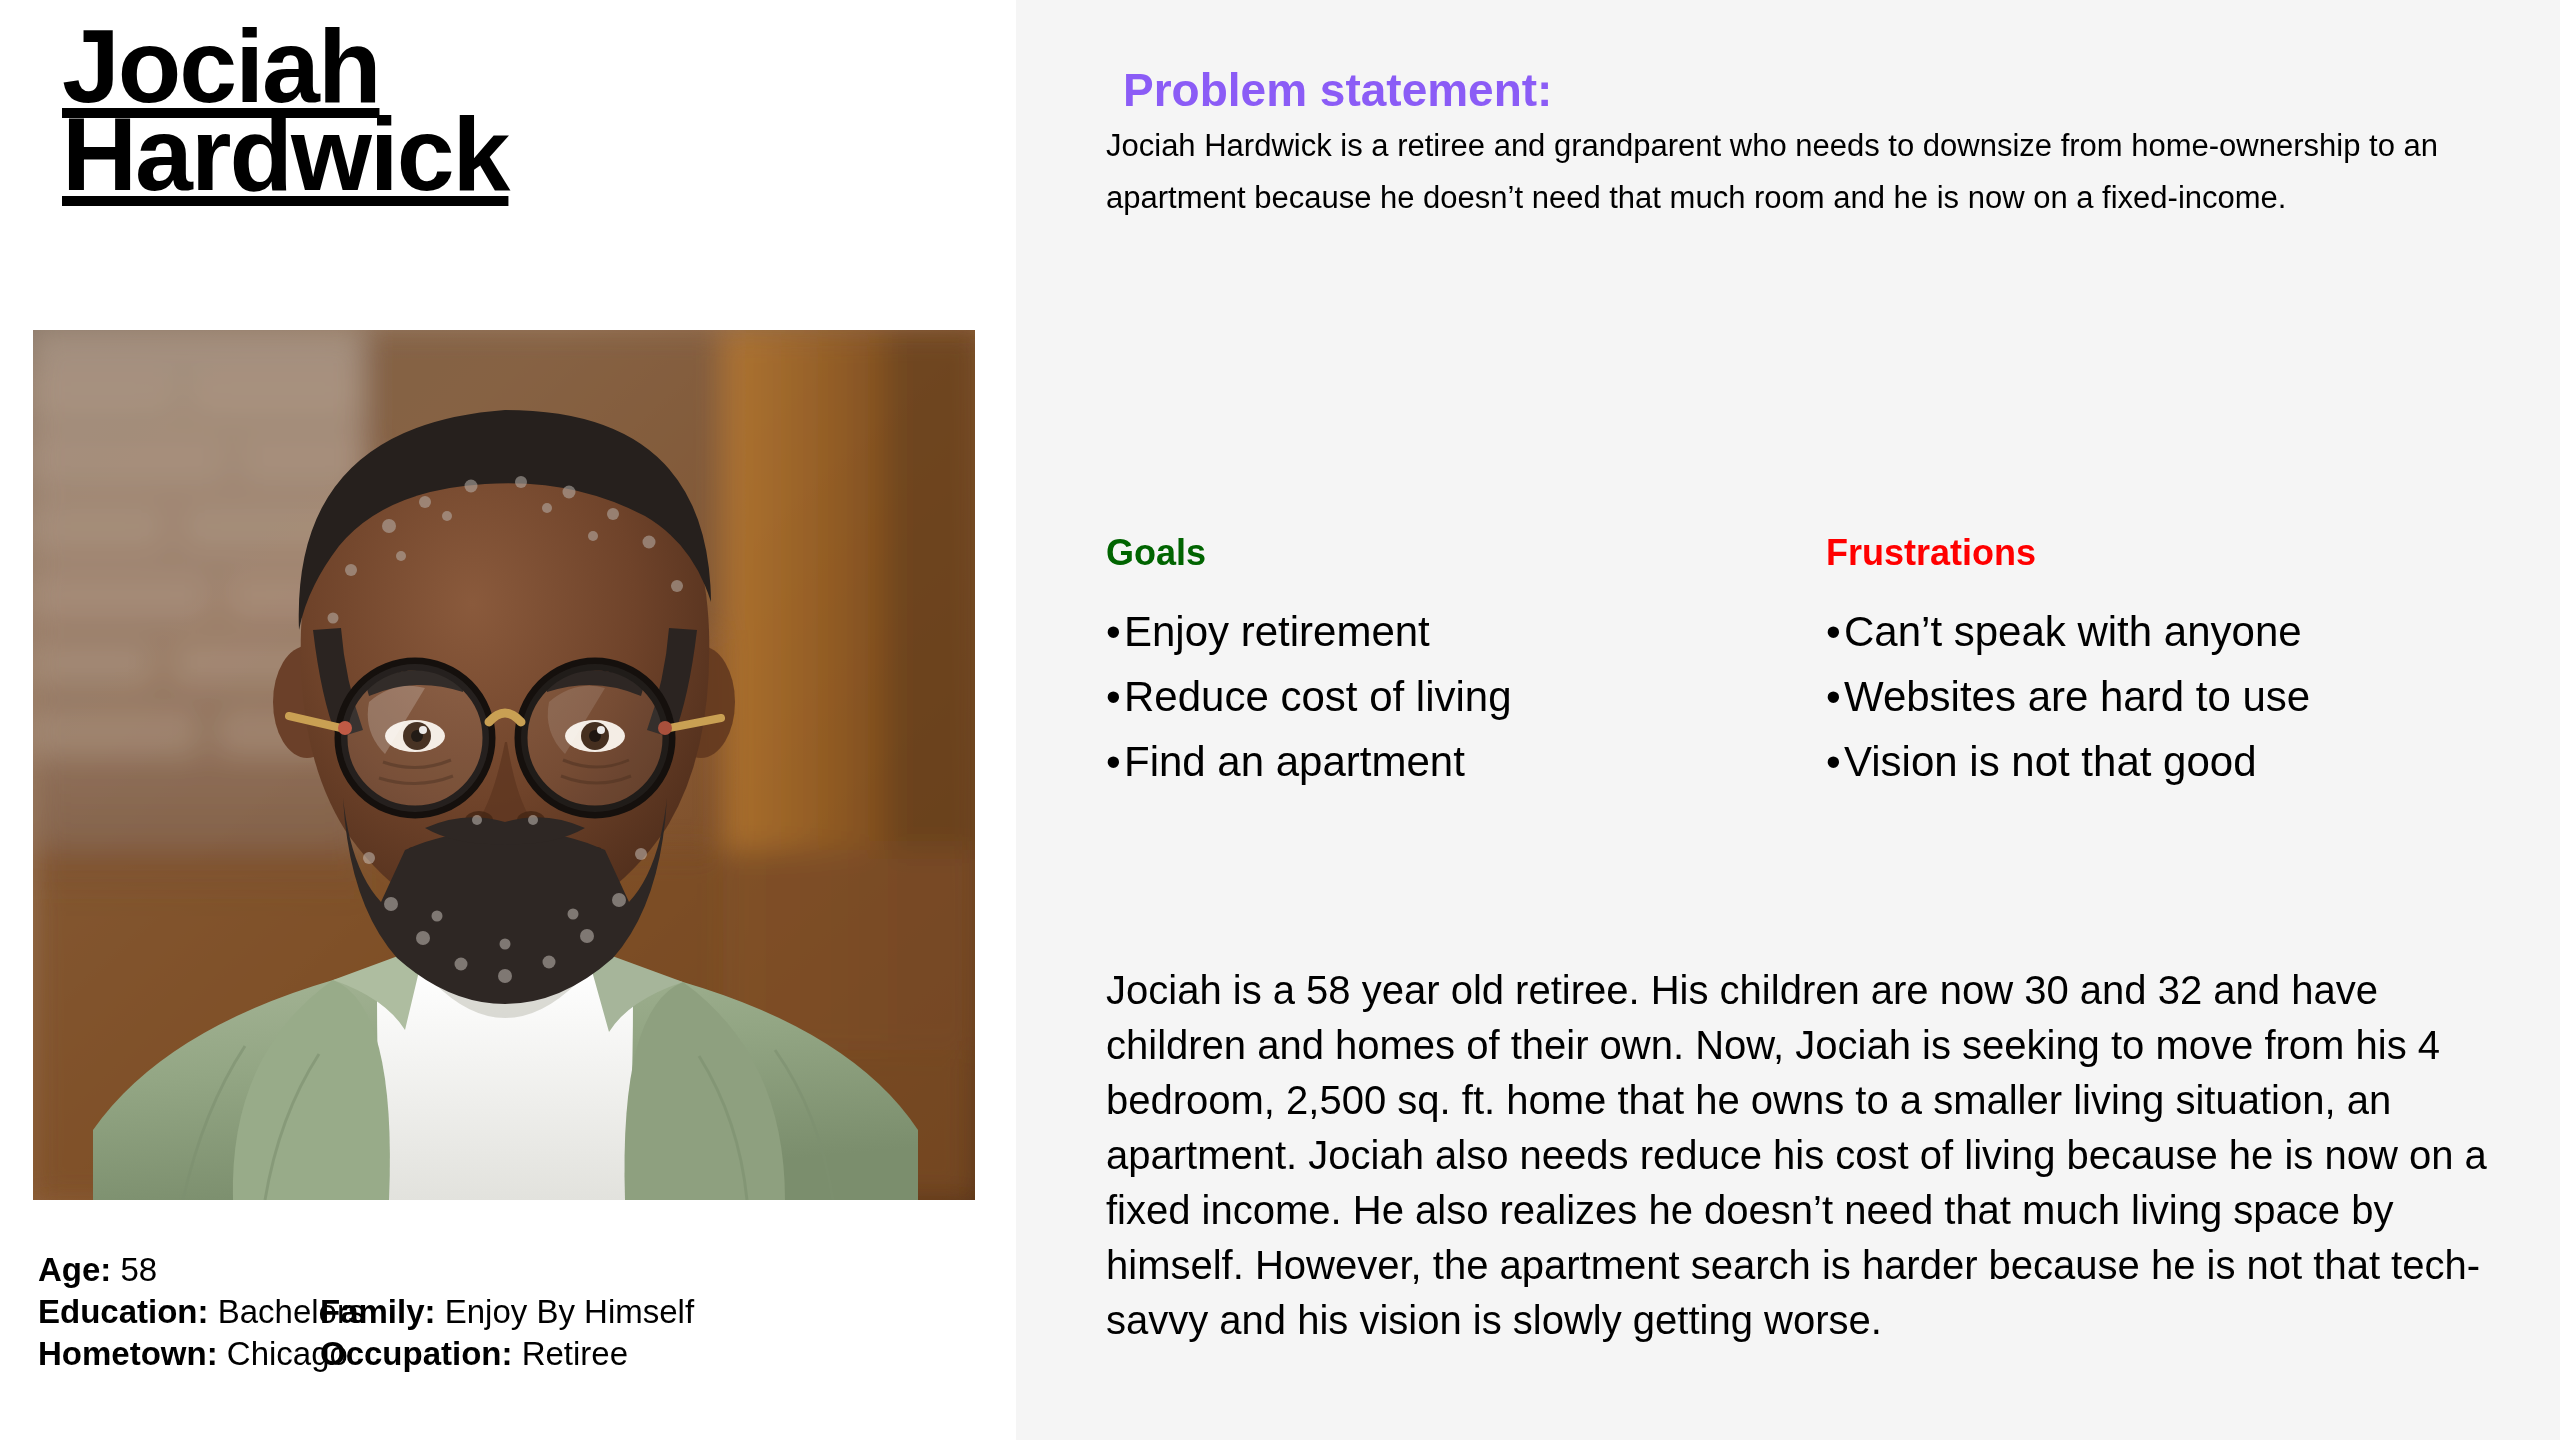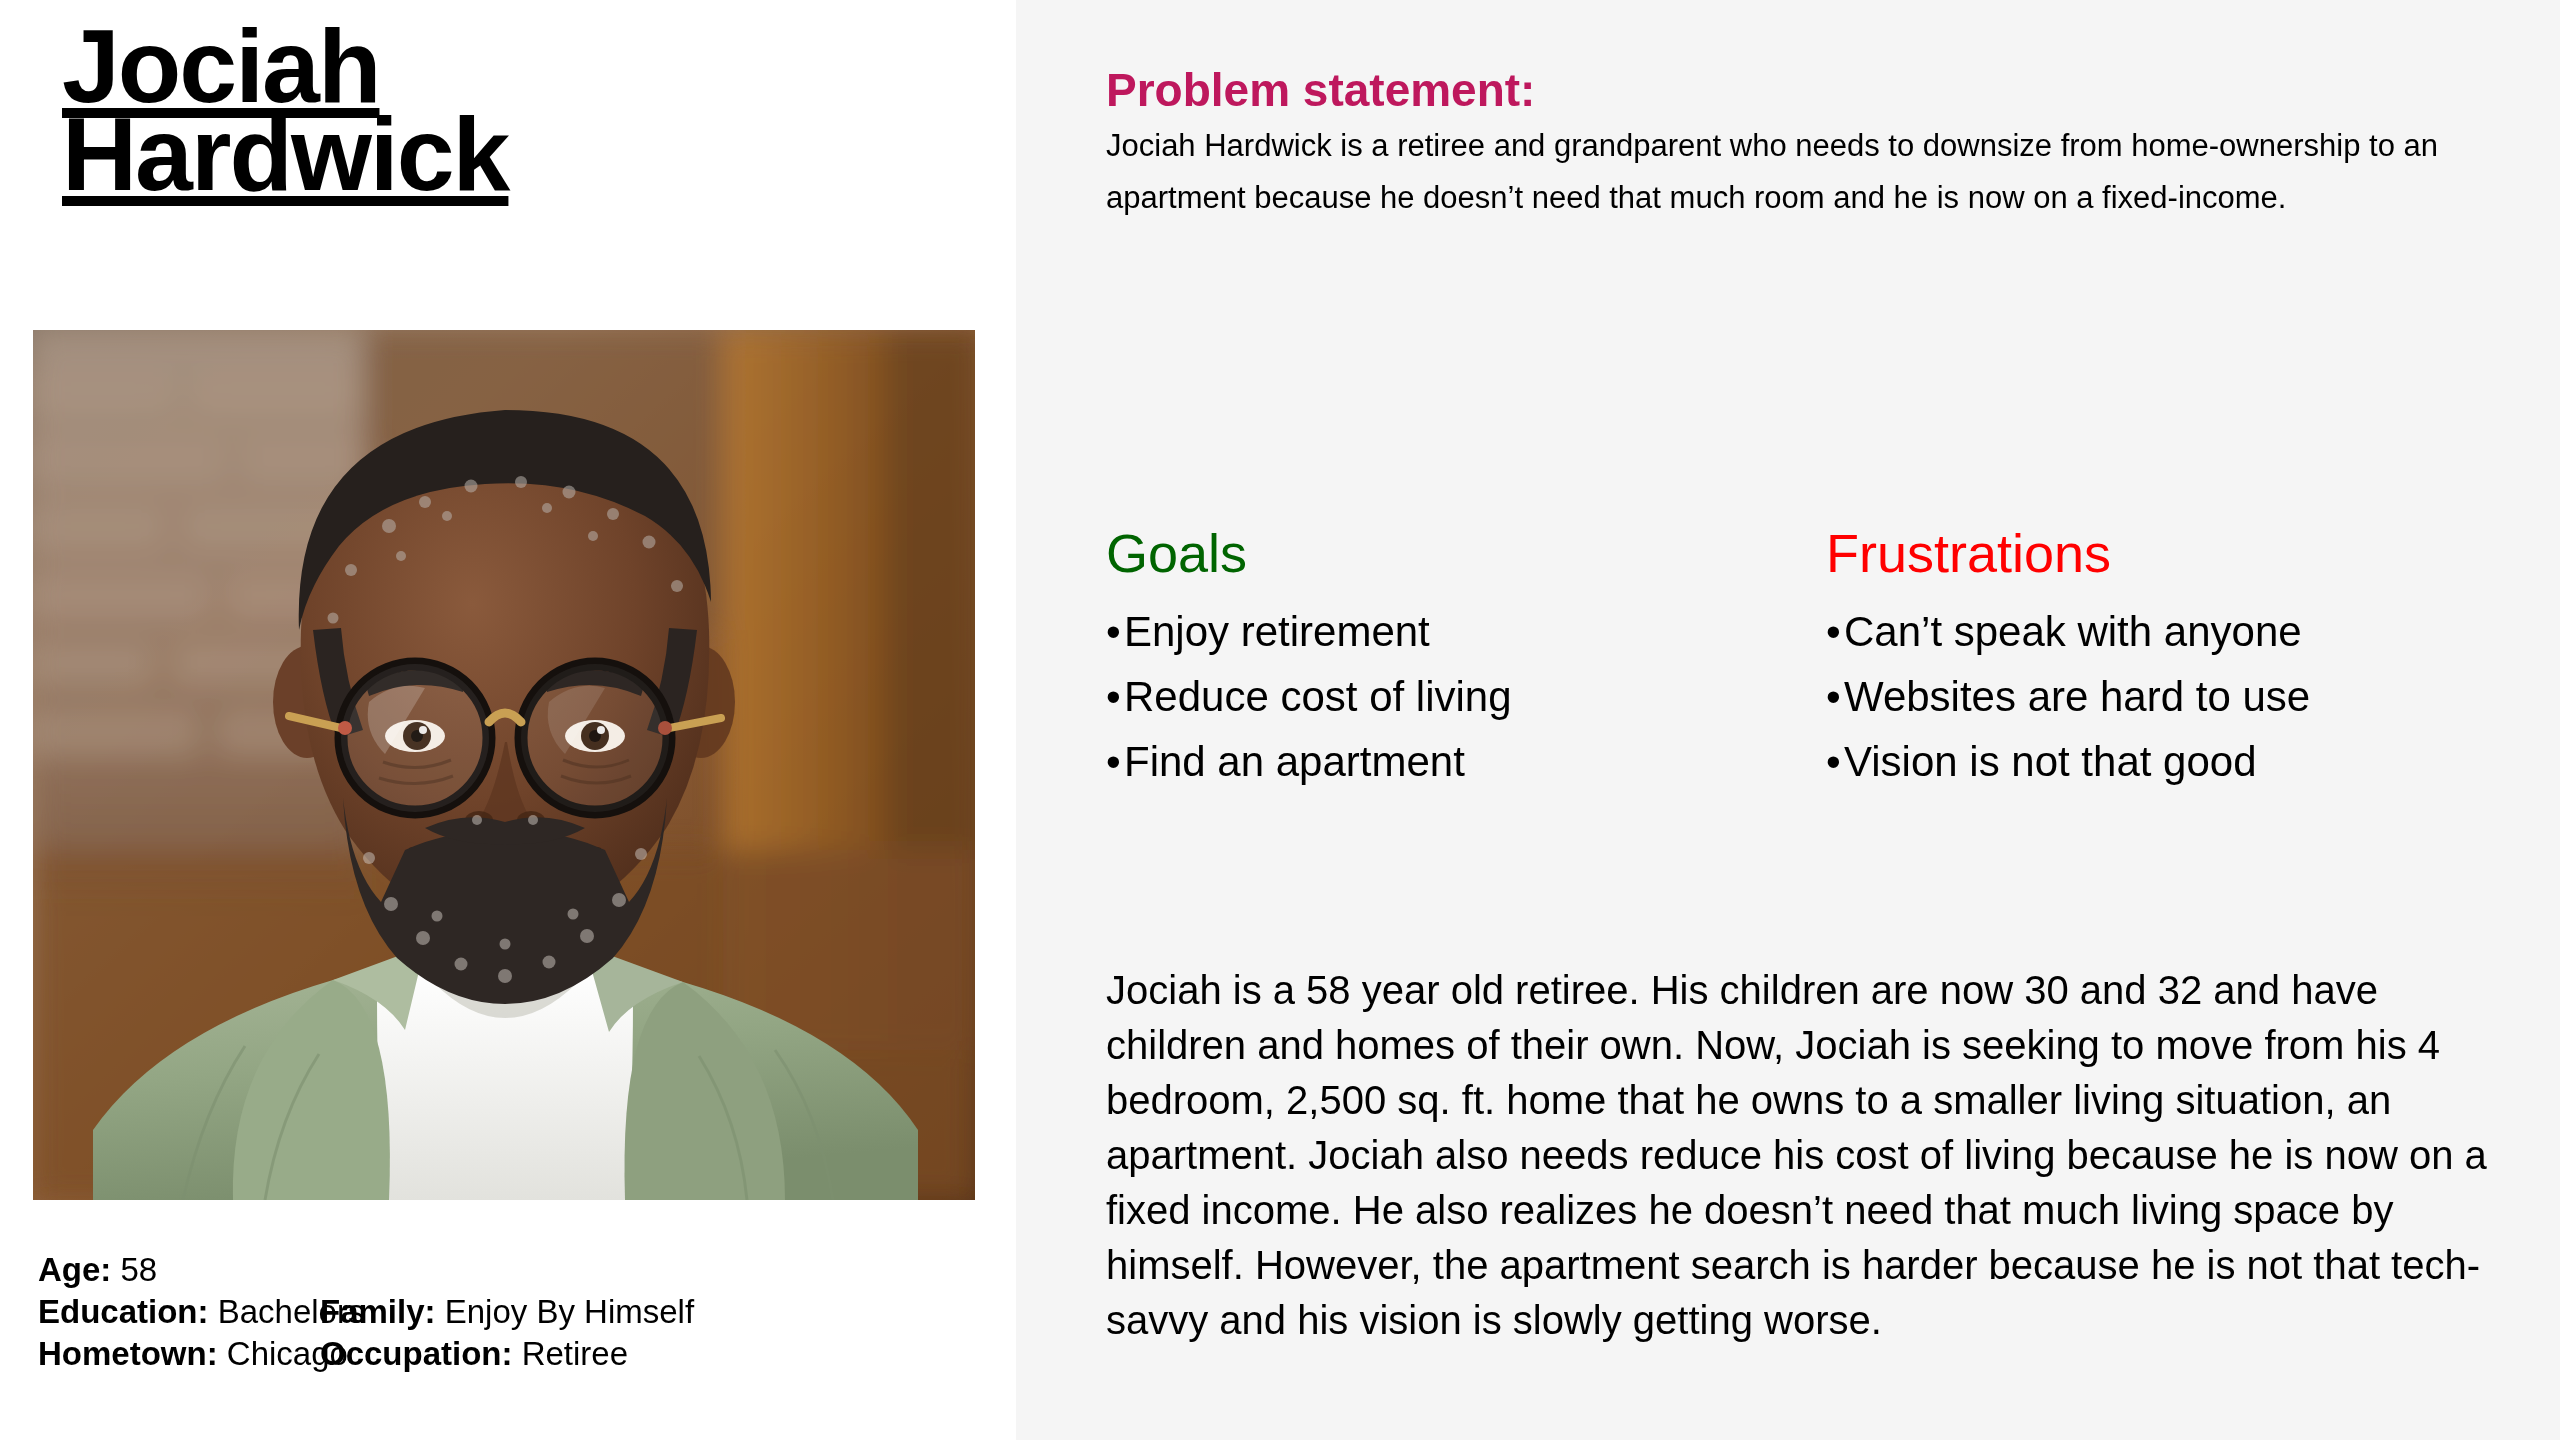--- a/index.html
+++ b/index.html
@@ -91,44 +91,44 @@
   .problem-block {
     position: absolute;
     left: 90px;
     top: 62px;
     width: 1400px;
   }
   .problem-heading {
     font-size: 46px;
     font-weight: bold;
     line-height: 56px;
-    color: #be185d;
-    margin: 0 0 2px 0;
+    color: #8b5cf6;
+    margin: 0 0 2px 17px;
   }
   .problem-body {
     font-size: 31px;
     font-weight: normal;
     line-height: 52px;
     color: #000000;
     width: 1370px;
     margin: 0;
   }
 
   .columns-block {
     position: absolute;
     left: 90px;
     top: 525px;
     width: 1420px;
     display: flex;
   }
   .gf-column { width: 720px; }
   .gf-column.frustrations-column { width: 700px; }
   .gf-heading {
-    font-size: 54px;
-    font-weight: normal;
+    font-size: 36px;
+    font-weight: bold;
     line-height: 56px;
     margin: 0 0 18px 0;
   }
   .gf-heading.goals { color: #006400; }
   .gf-heading.frustrations { color: #ff0000; }
   .gf-list {
     list-style: none;
     margin: 0;
     padding: 0;
   }

